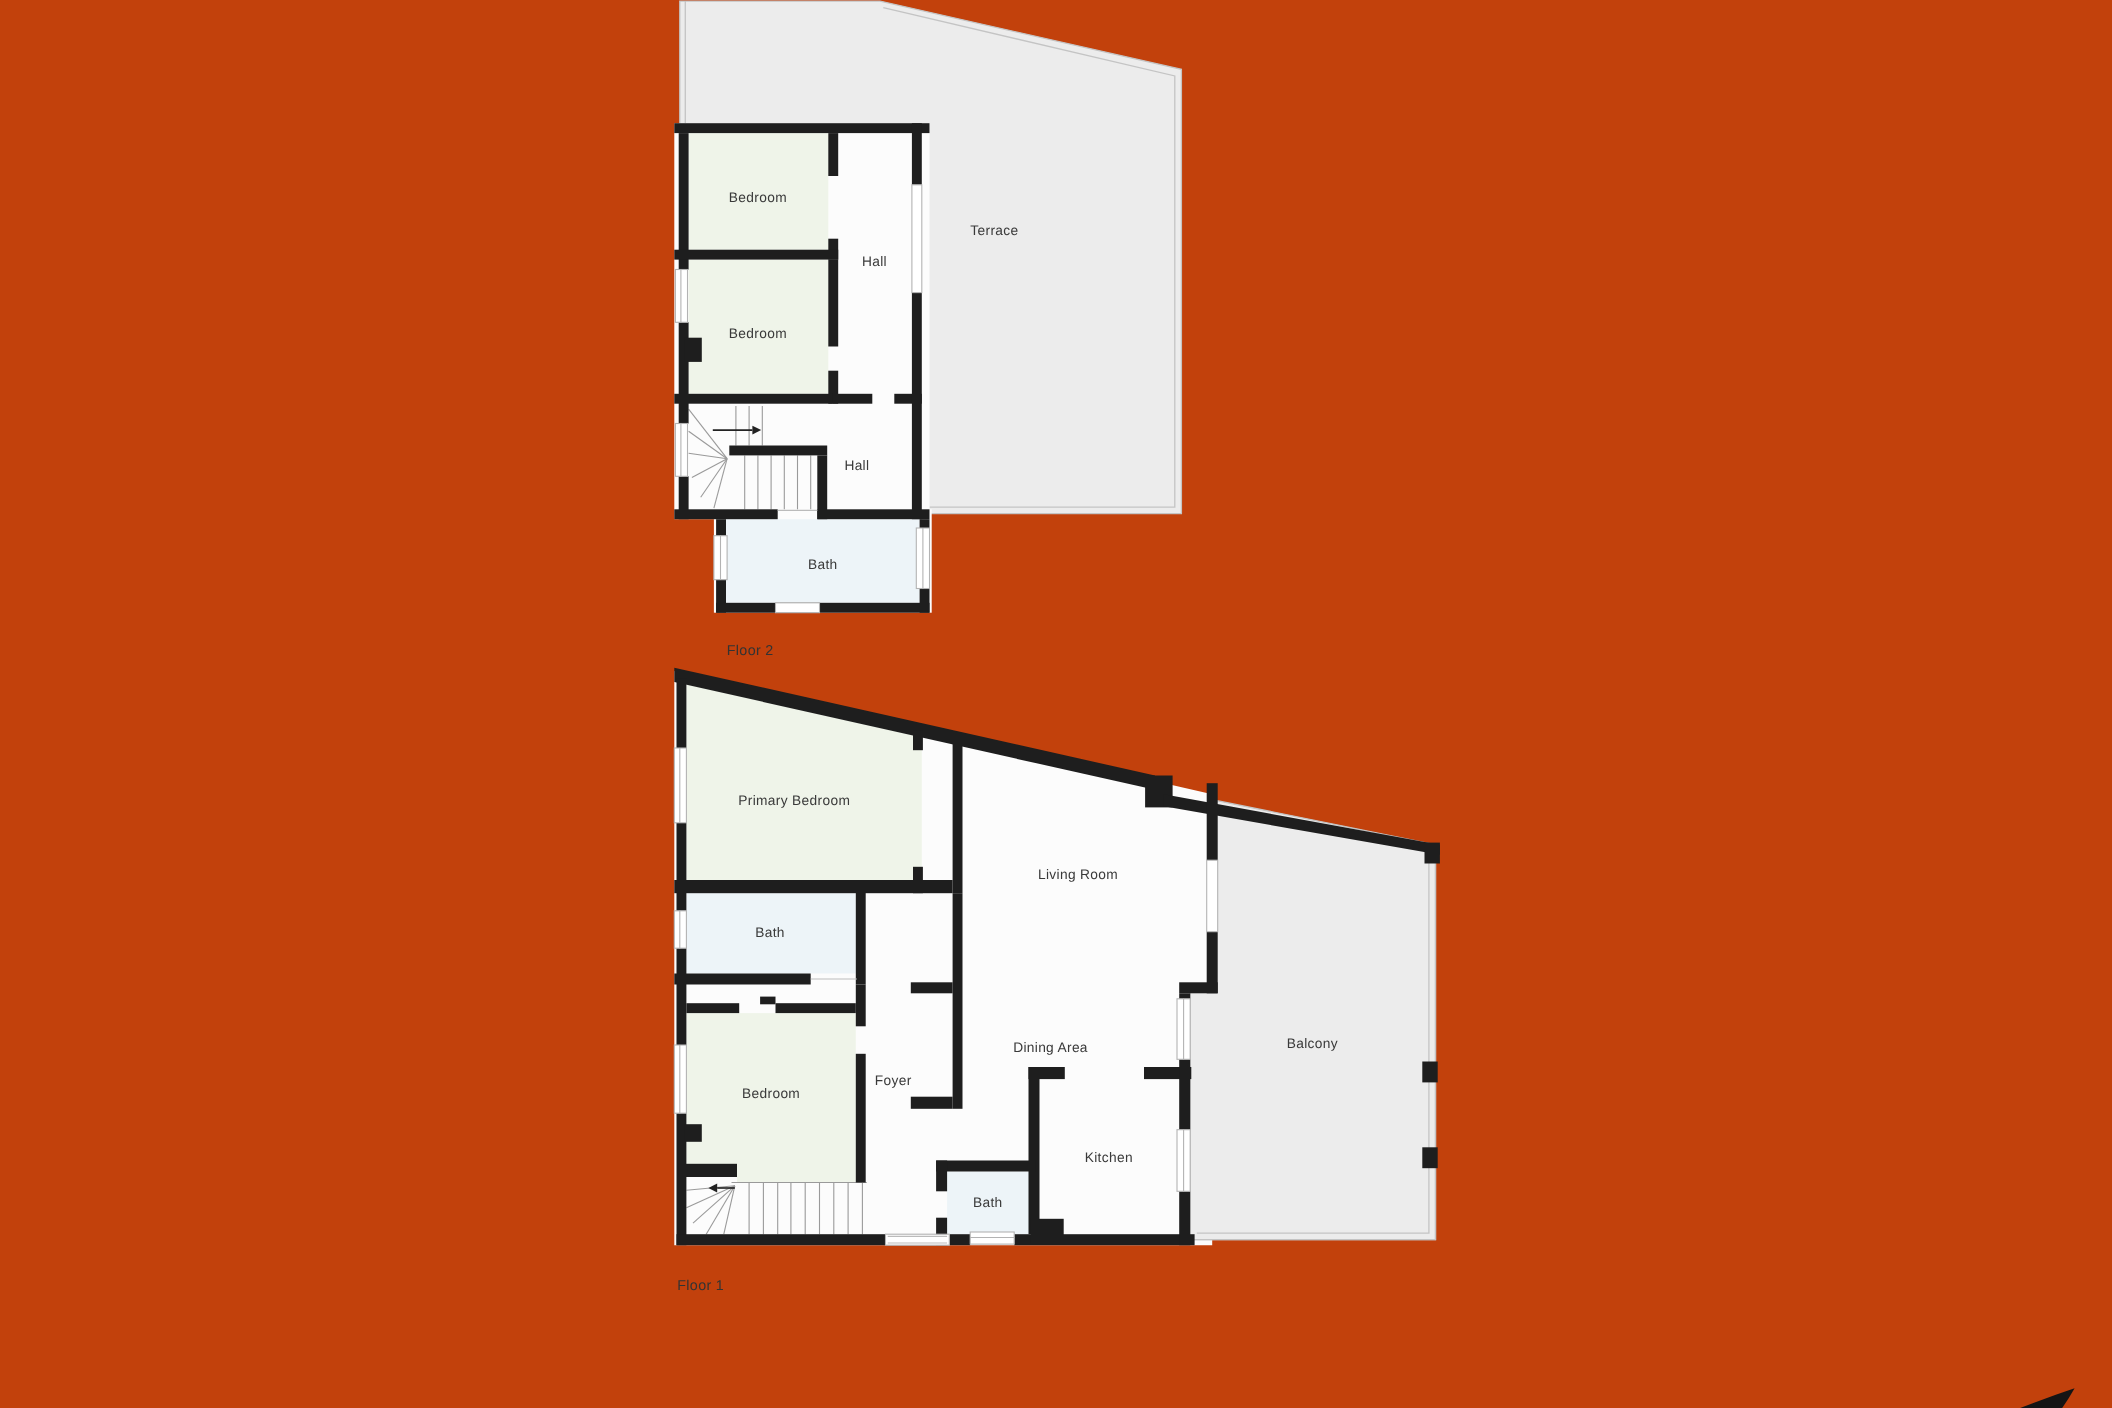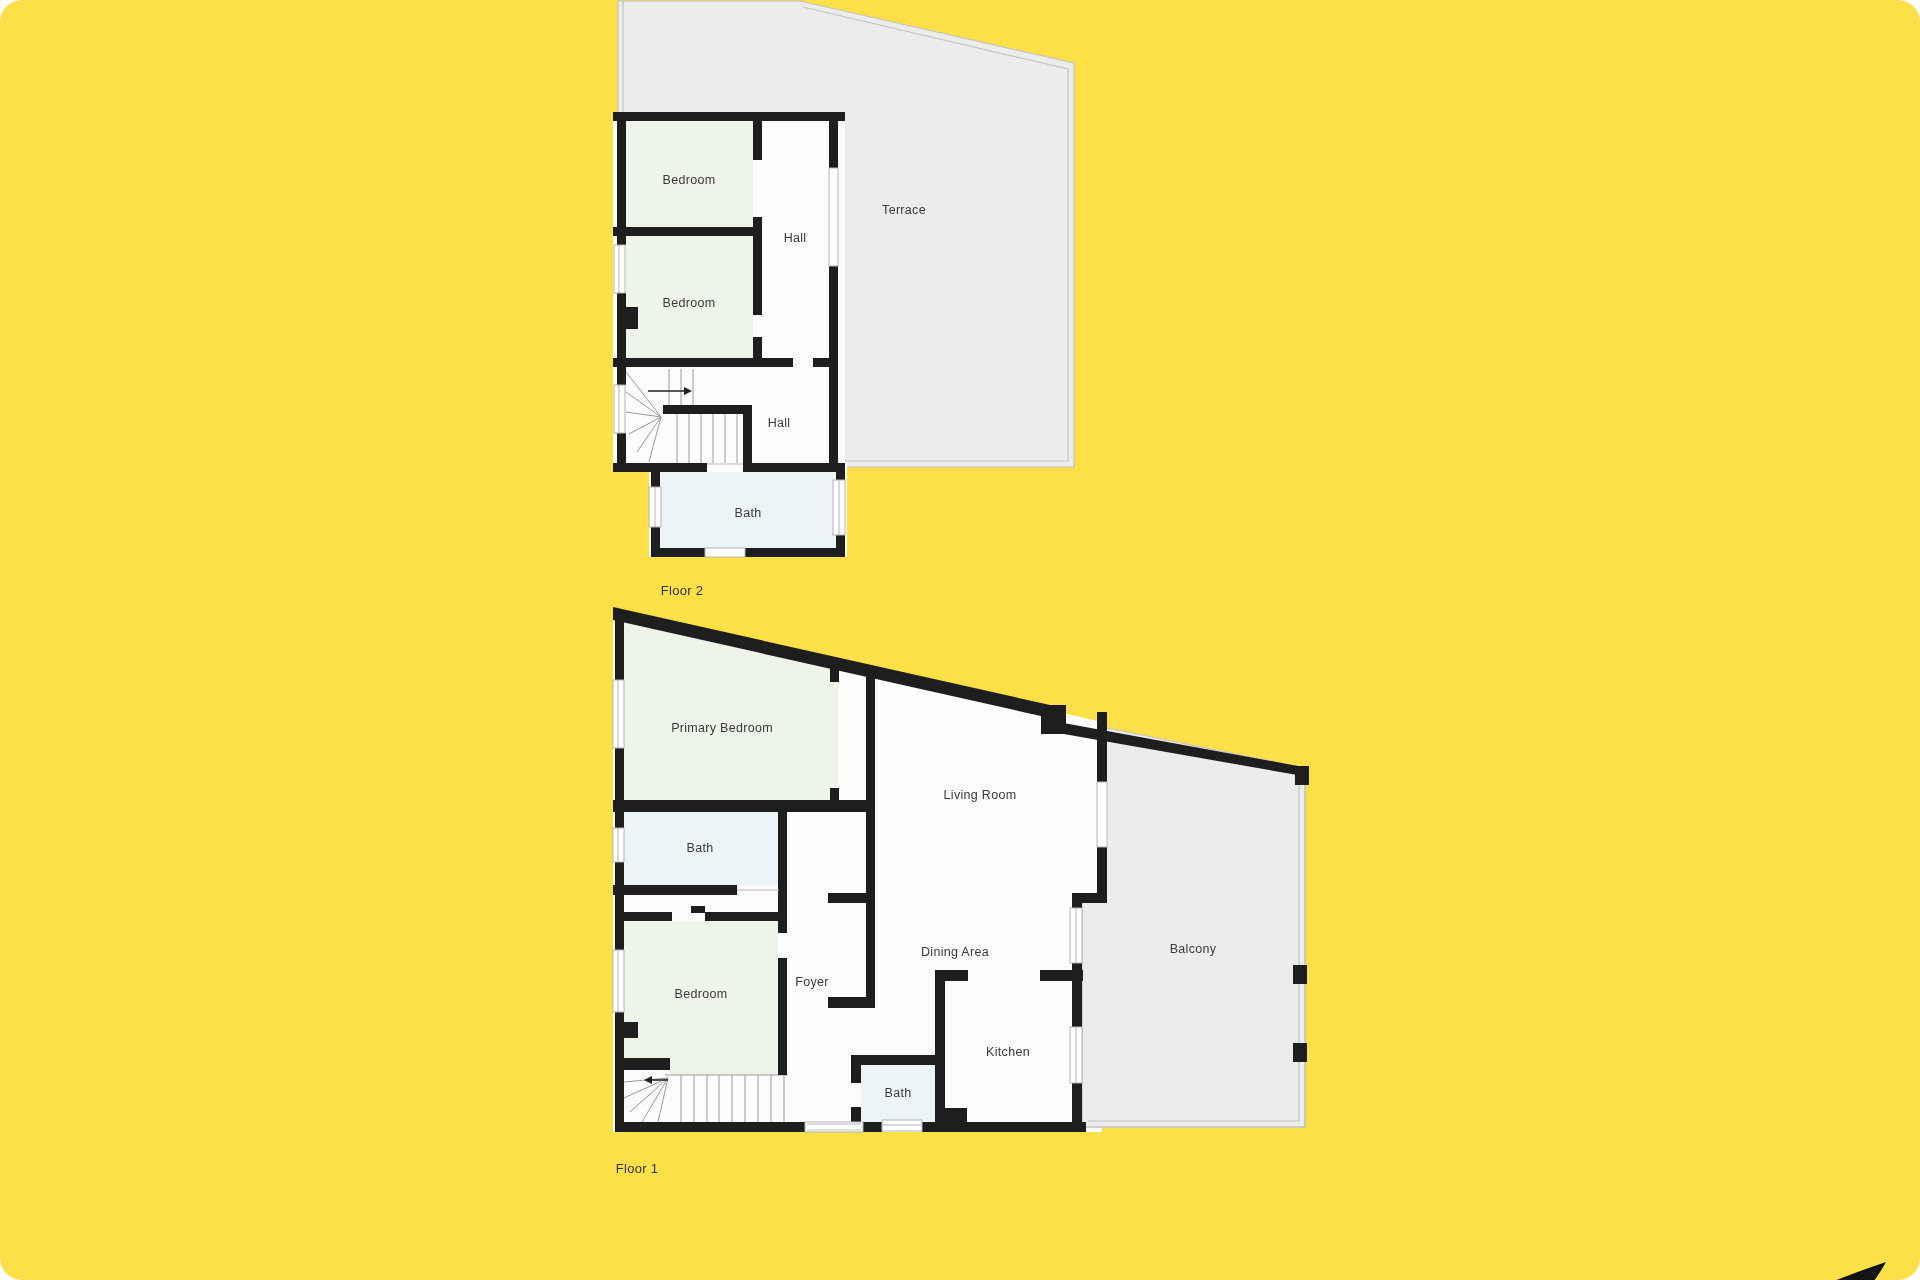--- a/index.html
+++ b/index.html
@@ -1,16 +1,16 @@
 <!DOCTYPE html>
 <html><head>
 <meta charset="utf-8">
 <style>
   html,body{margin:0;padding:0;background:#ffffff;}
-  .page{position:relative;width:1920px;height:1280px;background:#fde047;overflow:hidden;border-radius:22px;}
+  .page{position:relative;width:1920px;height:1280px;background:#c2410c;overflow:hidden;}
   svg{display:block;}
   .wall{fill:#1e1e1e;stroke:none;}
   .base{fill:#fcfcfc;stroke:none;}
   .green{fill:#eff4e9;stroke:none;}
   .blue{fill:#edf4f8;stroke:none;}
   .outdoor{fill:#ececec;stroke:#c4c4c4;stroke-width:1.2;}
   .thin{stroke:#c4c4c4;stroke-width:1.2;fill:none;}
   .win{fill:#ffffff;stroke:#b3b3b3;stroke-width:1;}
   .winline{stroke:#b3b3b3;stroke-width:1;}
   .stair{stroke:#9a9a9a;stroke-width:1;fill:none;}

